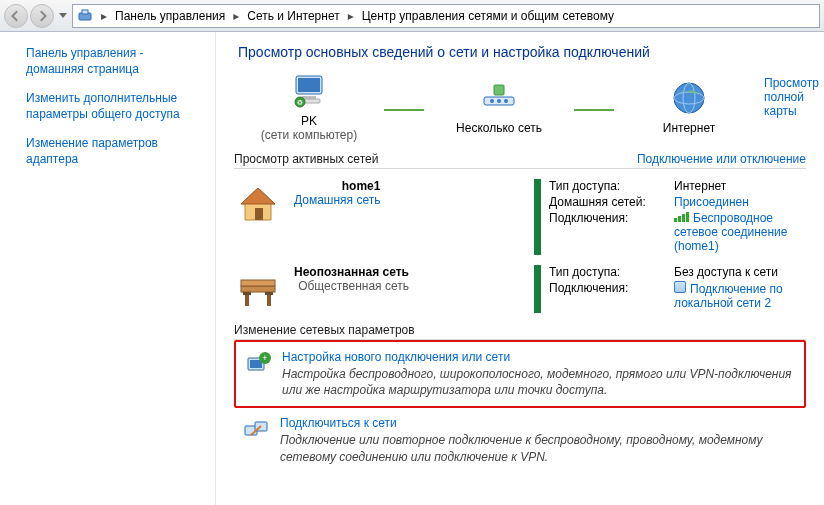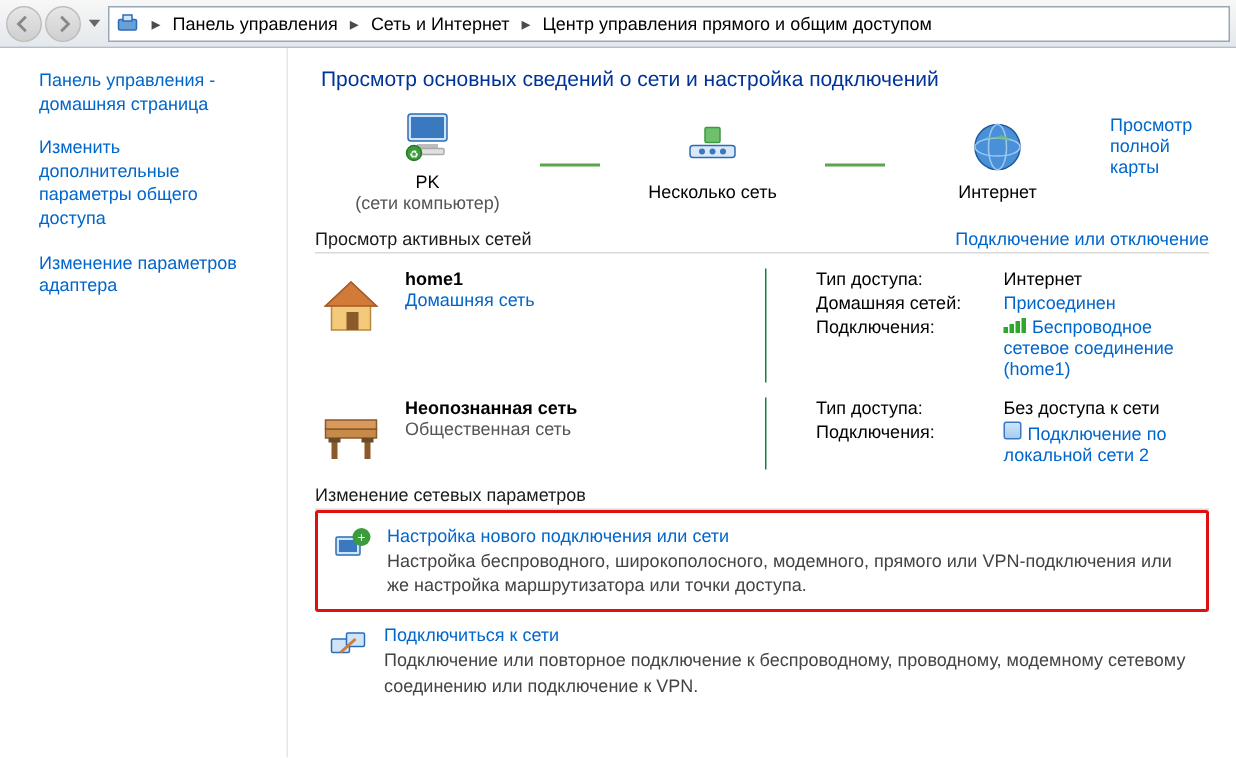--- a/index.html
+++ b/index.html
@@ -12,53 +12,53 @@
 .nav-btn.disabled { background: linear-gradient(#e6e6e6,#cfcfcf); border-color: #bdbdbd; }
 .nav-btn svg { width: 12px; height: 12px; }
 .hist-dd { width: 14px; height: 20px; display:flex; align-items:center; justify-content:center; }
 .addr { flex: 1; height: 24px; border: 1px solid #9aa7b8; background: #fff; display: flex; align-items: center; padding-left: 4px; }
 .addr-icon { width: 16px; height: 16px; margin-right: 4px; display:flex; align-items:center; justify-content:center; }
 .crumb { display: flex; align-items: center; height: 100%; padding: 12px 4px; }
 .sep { width: 14px; display:flex; align-items:center; justify-content:center; opacity:.7; }
 
 
 .body { display: flex; height: 473px; }
-.sidebar { width: 192px; background: #fff; border-right: 1px solid #e6e6e6; padding: 14px 16px 0 26px; }
+.sidebar { width: 216px; background: #fff; border-right: 1px solid #e6e6e6; padding: 14px 16px 0 26px; }
 .sidebar p { margin-bottom: 14px; line-height: 1.3; }
 
 .main { flex: 1; padding: 8px 18px 0 18px; overflow: hidden; }
 h1.title { font-size: 14px; font-weight: normal; color: #003399; margin: 4px 0 10px 4px; }
 
 .map-row { display: flex; align-items: flex-start; }
 .map-nodes { display: flex; align-items: center; gap: 0; }
 .node { width: 150px; text-align: center; }
 .node .glyph { height: 42px; display:flex; align-items:center; justify-content:center; }
 .node .lbl { margin-top: 2px; }
 .node .sub { color: #555; }
 .bridge { width: 40px; height: 42px; display:flex; align-items:center; justify-content:center; position: relative; top: 4px; }
 .map-link { margin-left: auto; padding-top: 6px; }
 
 .section { margin-top: 10px; }
 .section-h { color: #1a1a1a; border-bottom: 1px solid #d9d9d9; padding-bottom: 2px; display:flex; }
 .section-h .right { margin-left: auto; }
 
 .net-row { display: flex; margin-top: 10px; }
-.net-left { display: flex; gap: 12px; width: 300px; }
+.net-left { display: flex; gap: 12px; width: 300px; text-align: right; }
 .net-icon { width: 48px; height: 48px; display:flex; align-items:center; justify-content:center; }
 .net-info .name { font-weight: bold; }
 .net-info .type { color: #555; }
-.net-right { border-left: 1px solid #15803d; padding-left: 33px; flex: 1; }
+.net-right { border-left: 7px solid #15803d; padding-left: 8px; flex: 1; }
 .kv { display: flex; margin-bottom: 2px; }
 .kv .k { width: 125px; color: #000; }
 .kv .v { flex:1; }
 
 .task { display: flex; gap: 10px; padding: 8px 8px; }
 .task-icon { width: 28px; height: 28px; flex-shrink:0; display:flex; align-items:center; justify-content:center; }
 .task-text .t { color: #0066cc; }
-.task-text .d { color: #444; margin-top: 2px; line-height: 1.35; }
+.task-text .d { color: #444; margin-top: 2px; line-height: 1.35; font-style: italic; }
 .hl { border: 2px solid #d11; border-radius: 2px; }
 
 .sig-bars { display:inline-flex; align-items:flex-end; gap:1px; margin-right:4px; }
 .sig-bars span { width:3px; background:#2da82d; }
 .sig-bars span:nth-child(1){height:4px;} .sig-bars span:nth-child(2){height:6px;}
 .sig-bars span:nth-child(3){height:8px;} .sig-bars span:nth-child(4){height:10px;}
 .plug { display:inline-flex; width:12px; height:12px; border:1px solid #3a78c0; border-radius:2px; margin-right:4px; background:linear-gradient(#cfe4f8,#a6cdf0); }
 </style>
 </head>
 <body>
@@ -84,21 +84,21 @@
       <svg width="16" height="16">
           <rect x="2" y="5" width="12" height="7" rx="1" fill="#6aa0d8" stroke="#2a6db7"></rect>
           <rect x="5" y="2" width="6" height="4" fill="#cfe4f8" stroke="#2a6db7"></rect>
         </svg>
     </span>
     <span class="sep">▸</span>
     <span class="crumb">Панель управления</span>
     <span class="sep">▸</span>
     <span class="crumb">Сеть и Интернет</span>
     <span class="sep">▸</span>
-    <span class="crumb">Центр управления прямого и общим доступом</span>
+    <span class="crumb">Центр управления сетями и общим сетевому</span>
   </div>
 </div>
 
 <div class="body">
 
   <div class="sidebar">
     <p><a>Панель управления - домашняя страница</a></p>
     <p><a>Изменить дополнительные параметры общего доступа</a></p>
     <p><a>Изменение параметров адаптера</a></p>
   </div>

